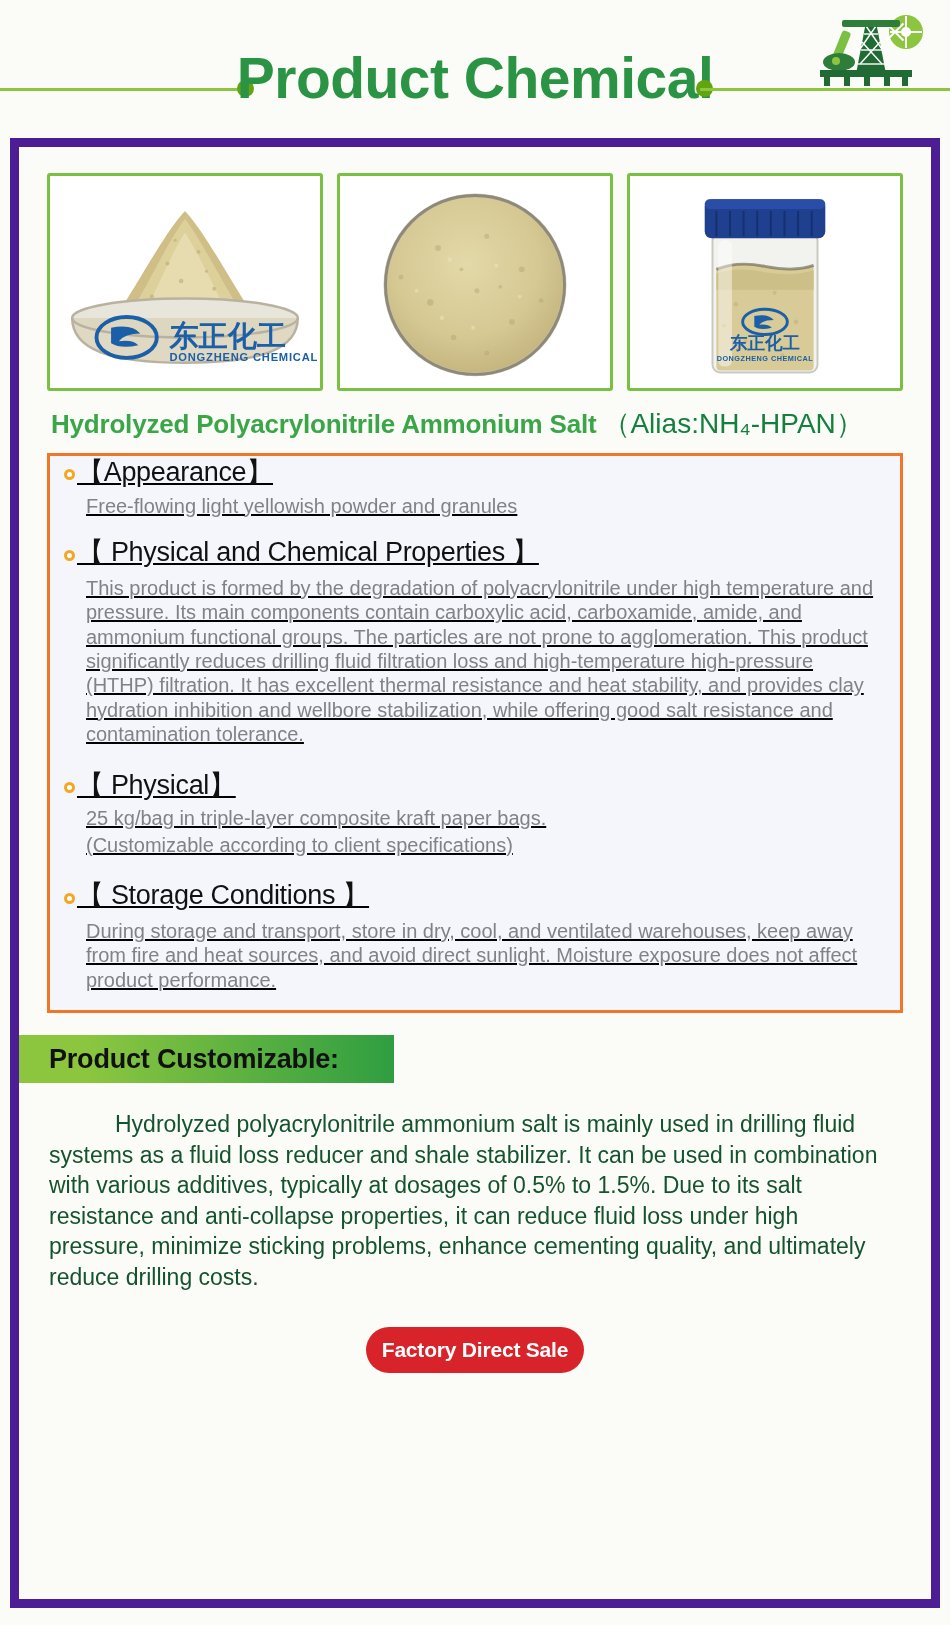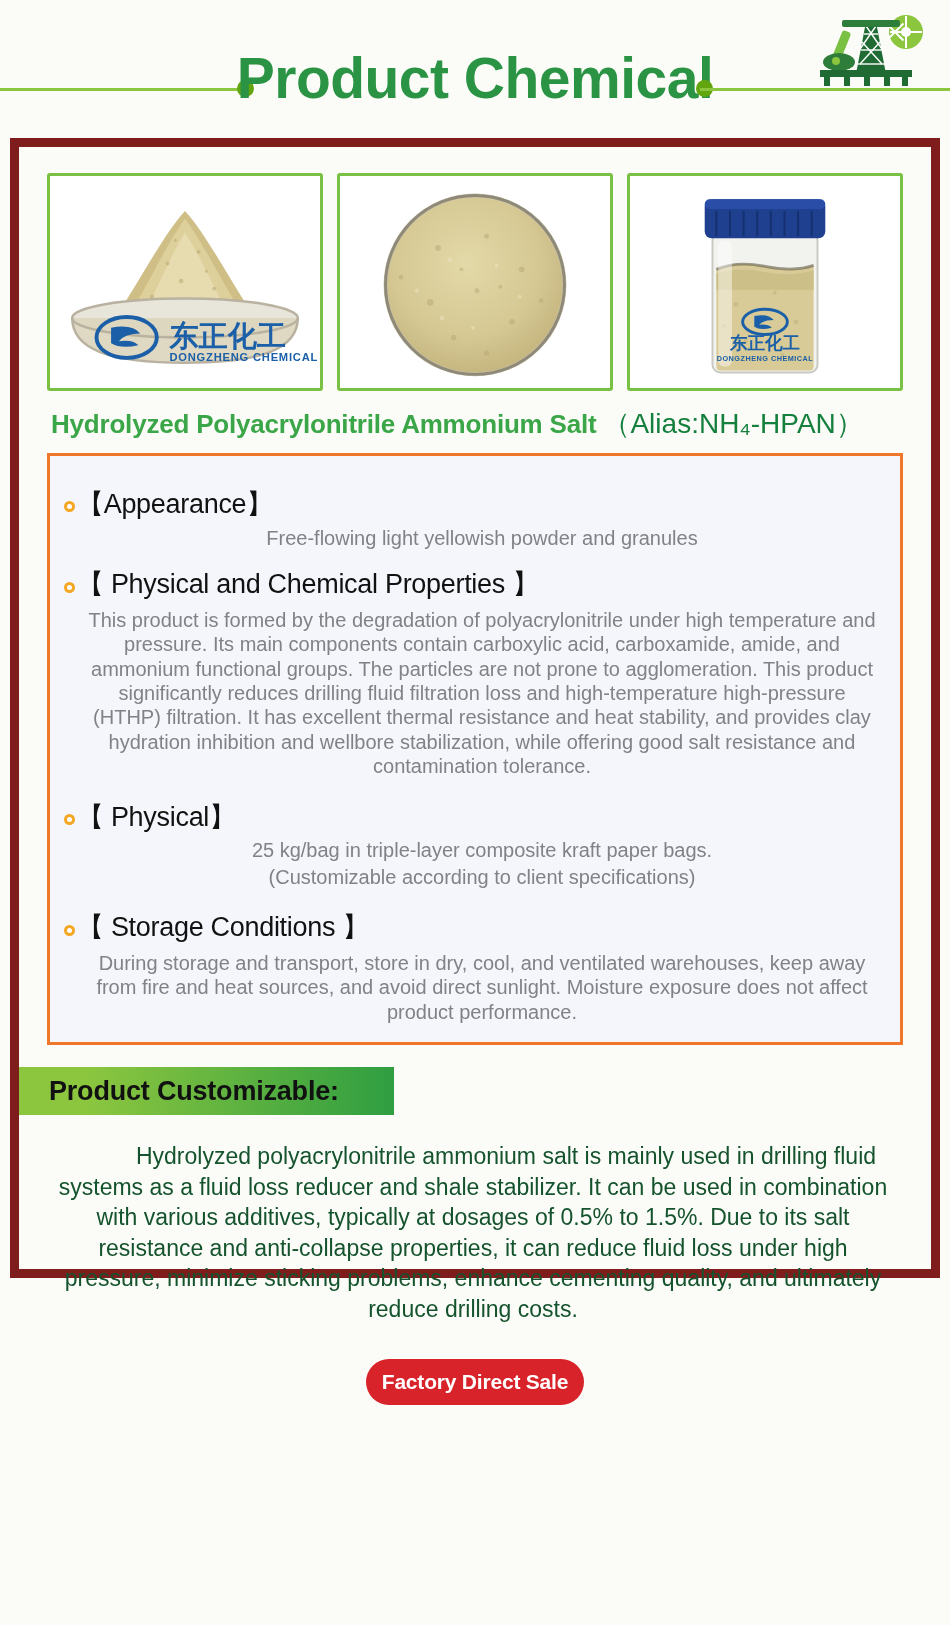--- a/index.html
+++ b/index.html
@@ -64,25 +64,24 @@
     width: 118px;
     height: 84px;
   }
 
   
   .card {
     position: absolute;
     left: 10px;
     top: 138px;
     width: 930px;
-    height: 1140px;
+    height: 1470px;
     box-sizing: border-box;
-    border: 9px solid #7f1d1d;
+    border: 9px solid #4c1d95;
     background: #fbfcf7;
-    text-align: center;
   }
   .card-inner {
     padding: 26px 28px 0 28px;
   }
 
   
   .img-row {
     display: flex;
     gap: 12px;
     justify-content: space-between;
@@ -118,21 +117,22 @@
     margin-left: 6px;
     white-space: nowrap;
   }
 
   
   .spec-panel {
     margin-top: 10px;
     box-sizing: border-box;
     border: 3px solid #f0772a;
     background: #f4f6fc;
-    padding: 32px 18px 16px 14px;
+    padding: 0 18px 16px 14px;
+    text-decoration: underline;
   }
   .spec-block { margin-bottom: 2px; }
   .spec-head {
     display: flex;
     align-items: center;
     margin-bottom: 2px;
   }
   .bullet {
     width: 11px;
     height: 11px;

